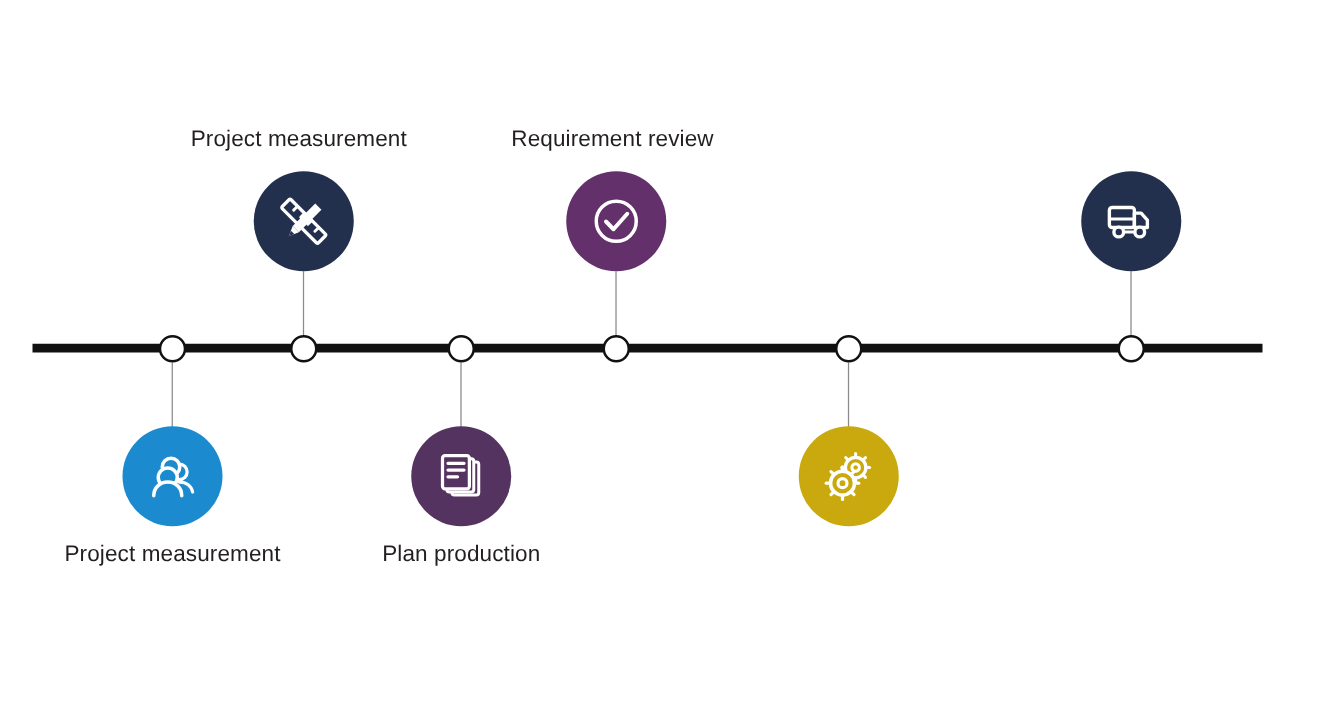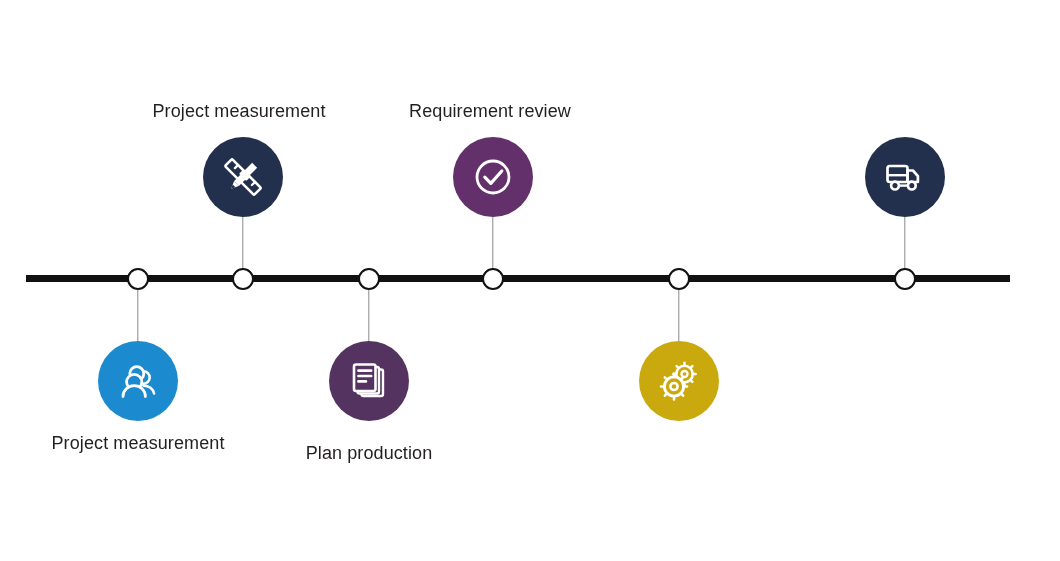--- a/index.html
+++ b/index.html
@@ -124,21 +124,21 @@
   <div class="bubble" style="left:369px; top:381px; background:#553360;">
     <span>
       <svg width="46" height="46" viewBox="0 0 46 46" fill="none">
         <rect x="15.5" y="11.5" width="21.5" height="26.5" rx="2" stroke="#ffffff" stroke-width="2.4" fill="none"></rect>
         <rect x="11.5" y="9.0" width="21.5" height="26.5" rx="2" stroke="#ffffff" stroke-width="2.4" fill="#553360"></rect>
         <rect x="8.0" y="6.5" width="21.5" height="26.5" rx="2" stroke="#ffffff" stroke-width="2.6" fill="#553360"></rect>
         <path d="M12.4 12.6h12.8M12.4 18.0h12.8M12.4 23.4h7.6" stroke="#ffffff" stroke-width="2.6" stroke-linecap="round"></path>
       </svg>
     </span>
   </div>
-  <div class="node-label" style="left:369px; top:433px;margin-top:10px;">Plan production</div>
+  <div class="node-label" style="left:369px; top:433px;">Plan production</div>
 
   <div class="stem" style="left:493px; top:217px; height:52px;"></div>
   <div class="node-dot" style="left:493px;"></div>
   <div class="bubble" style="left:493px; top:177px; background:#63306b;">
     <span>
       <svg width="48" height="48" viewBox="0 0 48 48" fill="none">
         <circle cx="24" cy="24" r="16.0" stroke="#ffffff" stroke-width="2.8"></circle>
         <path d="M15.8 24.2l6.0 6.2 11.0-12.4" stroke="#ffffff" stroke-width="3.2" stroke-linecap="round" stroke-linejoin="round"></path>
       </svg>
     </span>

